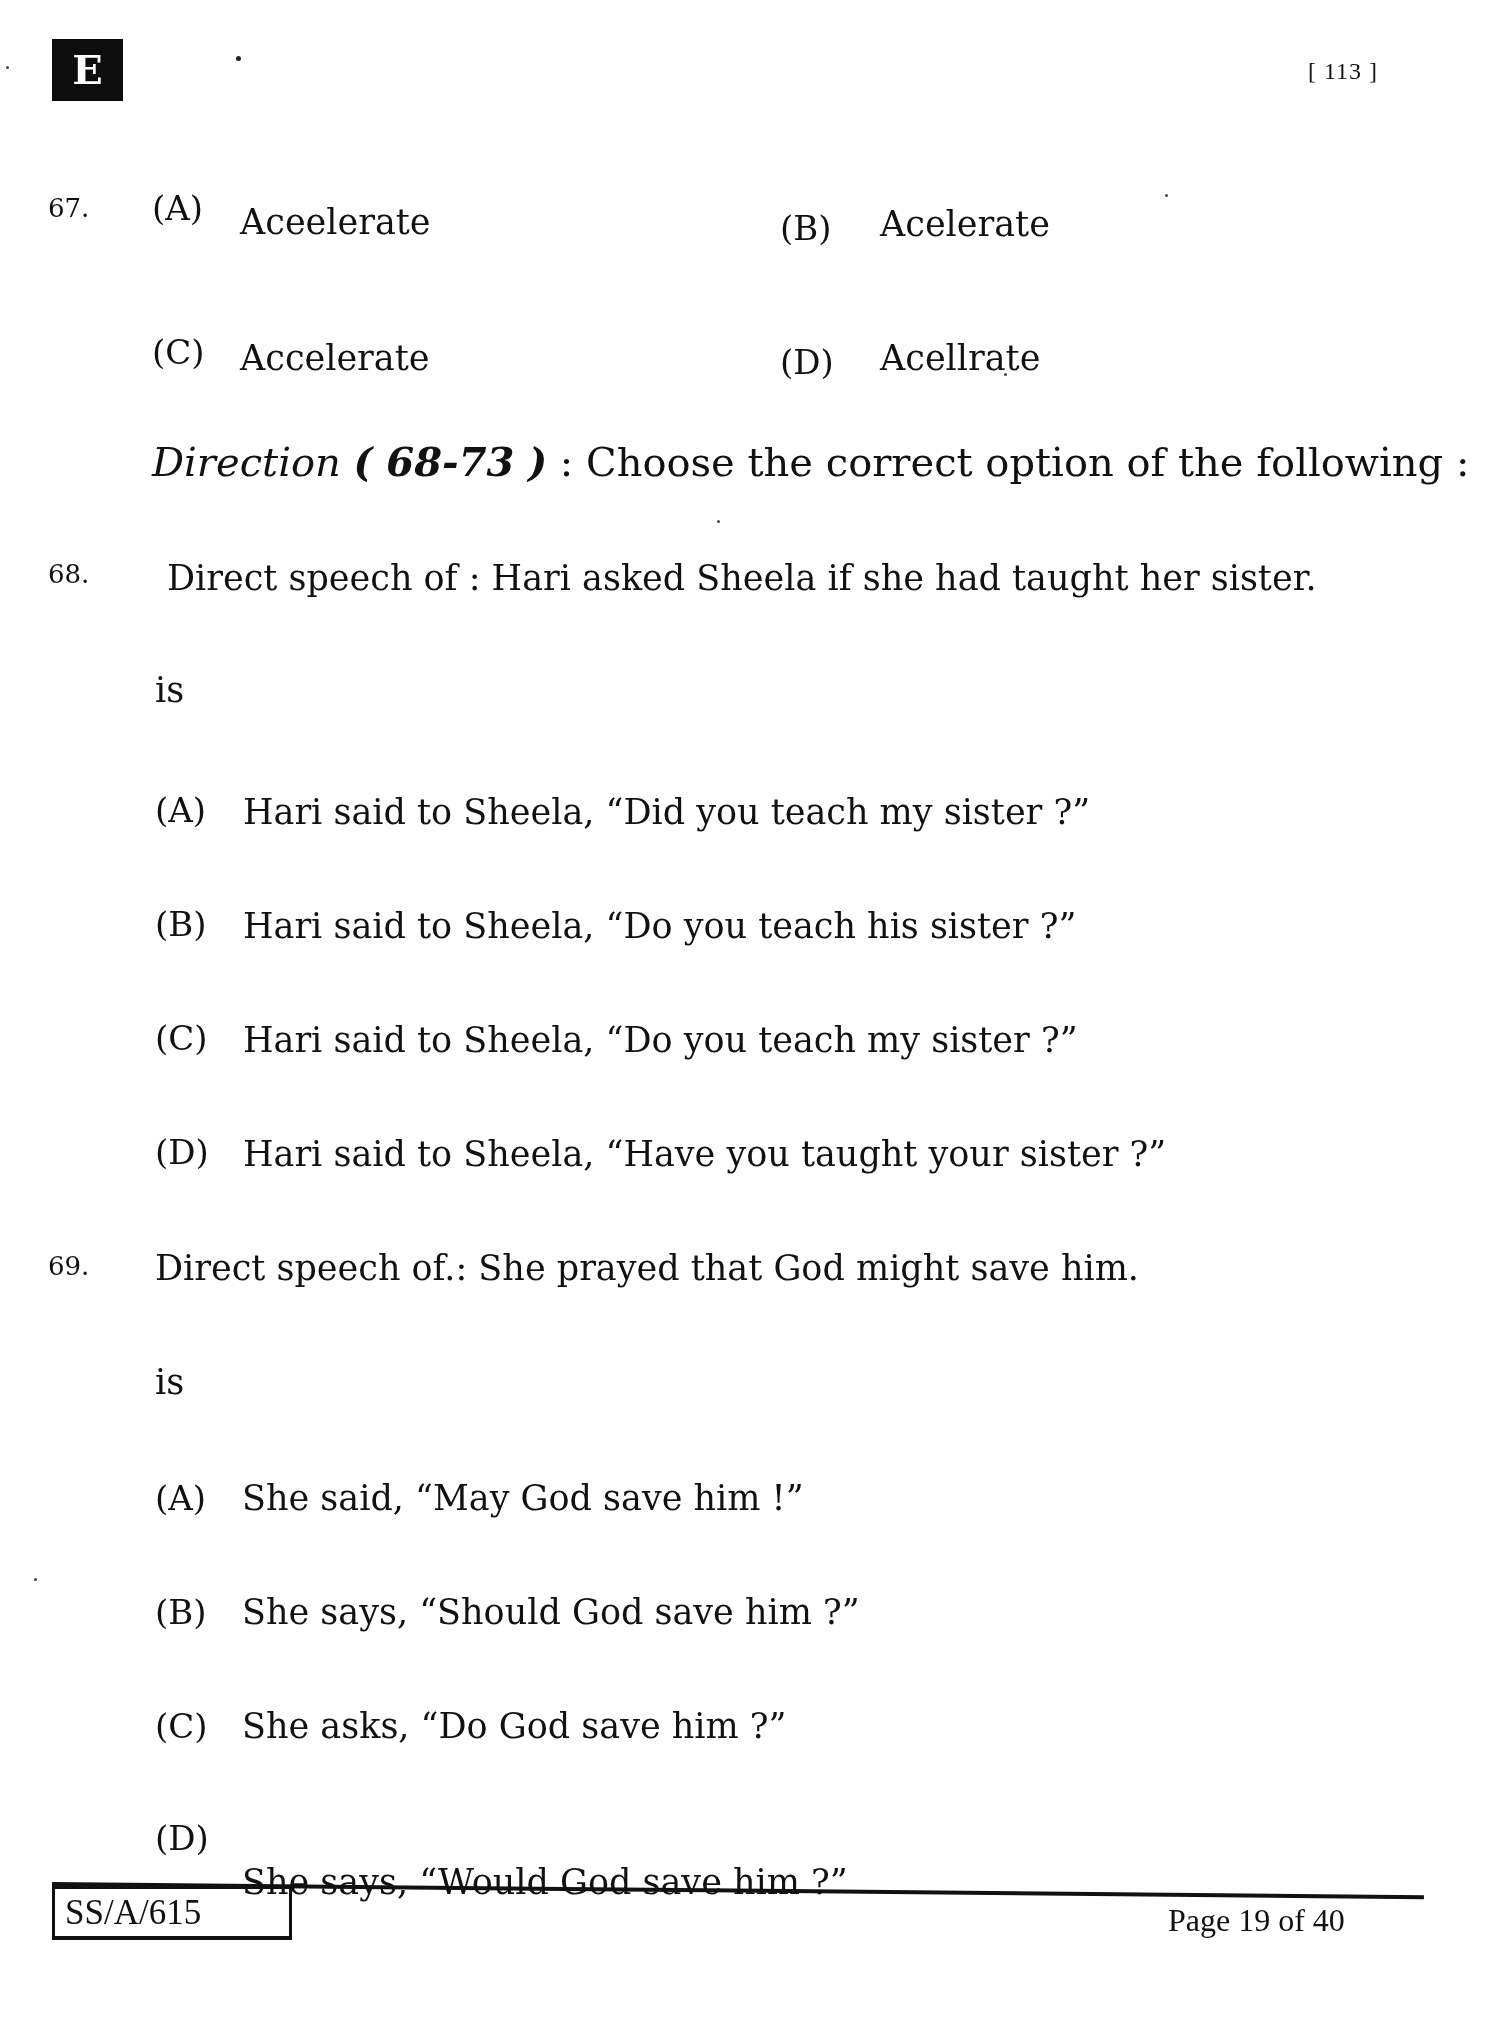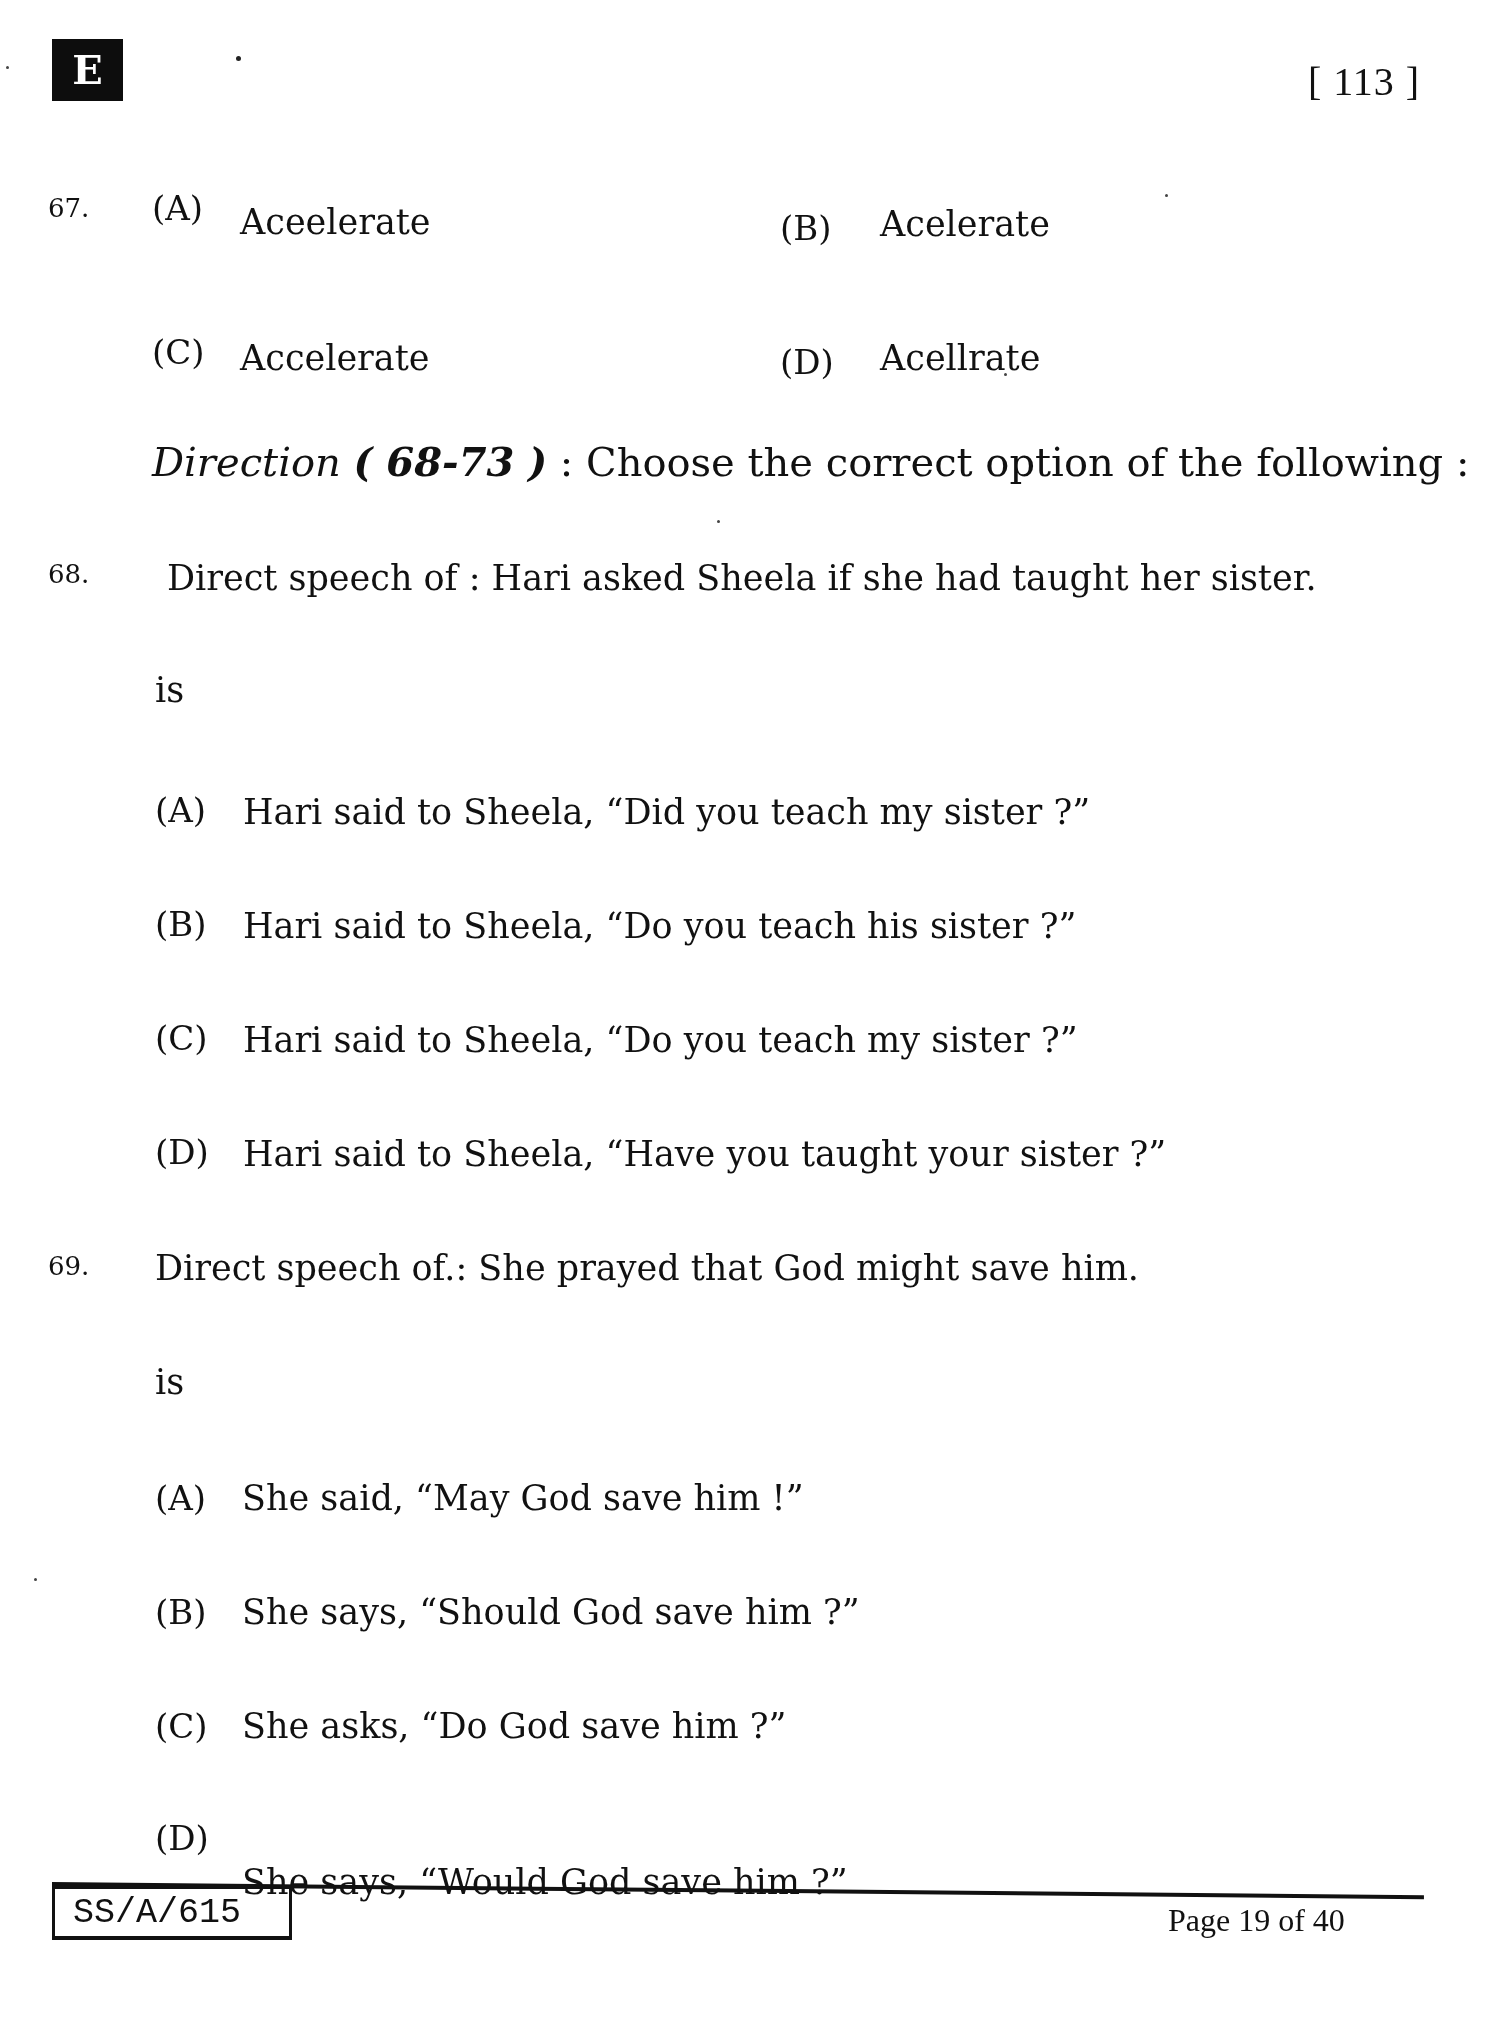--- a/index.html
+++ b/index.html
@@ -17,43 +17,43 @@
     }
     .abs { position: absolute; white-space: nowrap; }
     .set-box {
       left: 52px; top: 39px; width: 71px; height: 62px;
       background: #0d0d0d; color: #ffffff;
       font-family: "DejaVu Serif", serif; font-weight: bold;
       font-size: 40px; line-height: 62px; text-align: center;
     }
     .page-code {
       left: 1308px; top: 58px;
-      font-size: 40px; letter-spacing: 1px;
+      font-size: 24px; letter-spacing: 1px;
       font-family: "Liberation Serif", serif;
       text-align: right;
     }
     .qtext { font-size: 35px; line-height: 44px; }
     .qnum { font-size: 26px; line-height: 44px; }
     .olabel { font-size: 34px; line-height: 44px; }
     .direction {
       left: 152px; top: 440px; font-size: 40px; line-height: 44px;
     }
     .direction .dir-word { font-style: italic; }
     .direction .dir-range { font-style: italic; font-weight: bold; }
     .footer-rule {
       left: 52px; top: 1882px; width: 1372px; height: 0;
       border-top: 4px solid #111;
       transform: rotate(0.55deg);
       transform-origin: left center;
     }
     .code-box {
       left: 52px; top: 1886px; width: 236px; height: 48px;
       border: 3px solid #111; border-bottom-width: 4px;
-      font-family: Liberation Mono, monospace;
-      font-size: 35px; line-height: 48px; padding-left: 18px;
+      font-family: Liberation Serif, serif;
+      font-size: 35px; line-height: 48px; padding-left: 10px;
       box-sizing: border-box; width: 240px; height: 54px;
     }
     .page-footer {
       left: 1168px; top: 1898px; font-size: 32px; line-height: 44px;
       font-family: "Liberation Serif", serif;
     }
     .speck {
       position: absolute; width: 3px; height: 3px; background: #444; border-radius: 50%;
     }
   </style>

